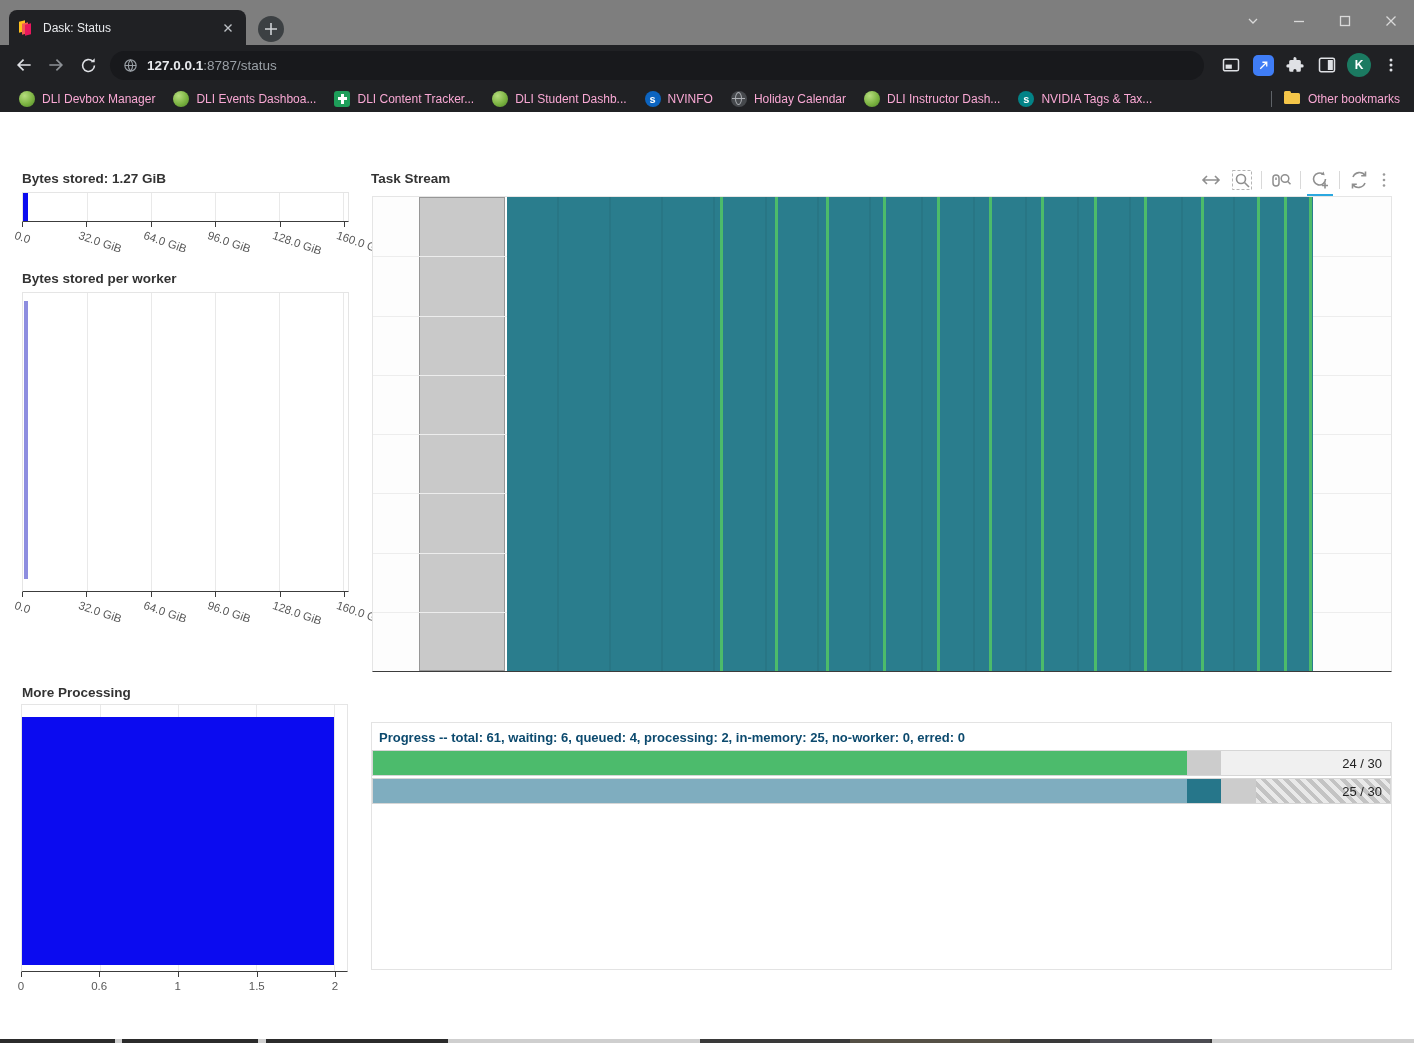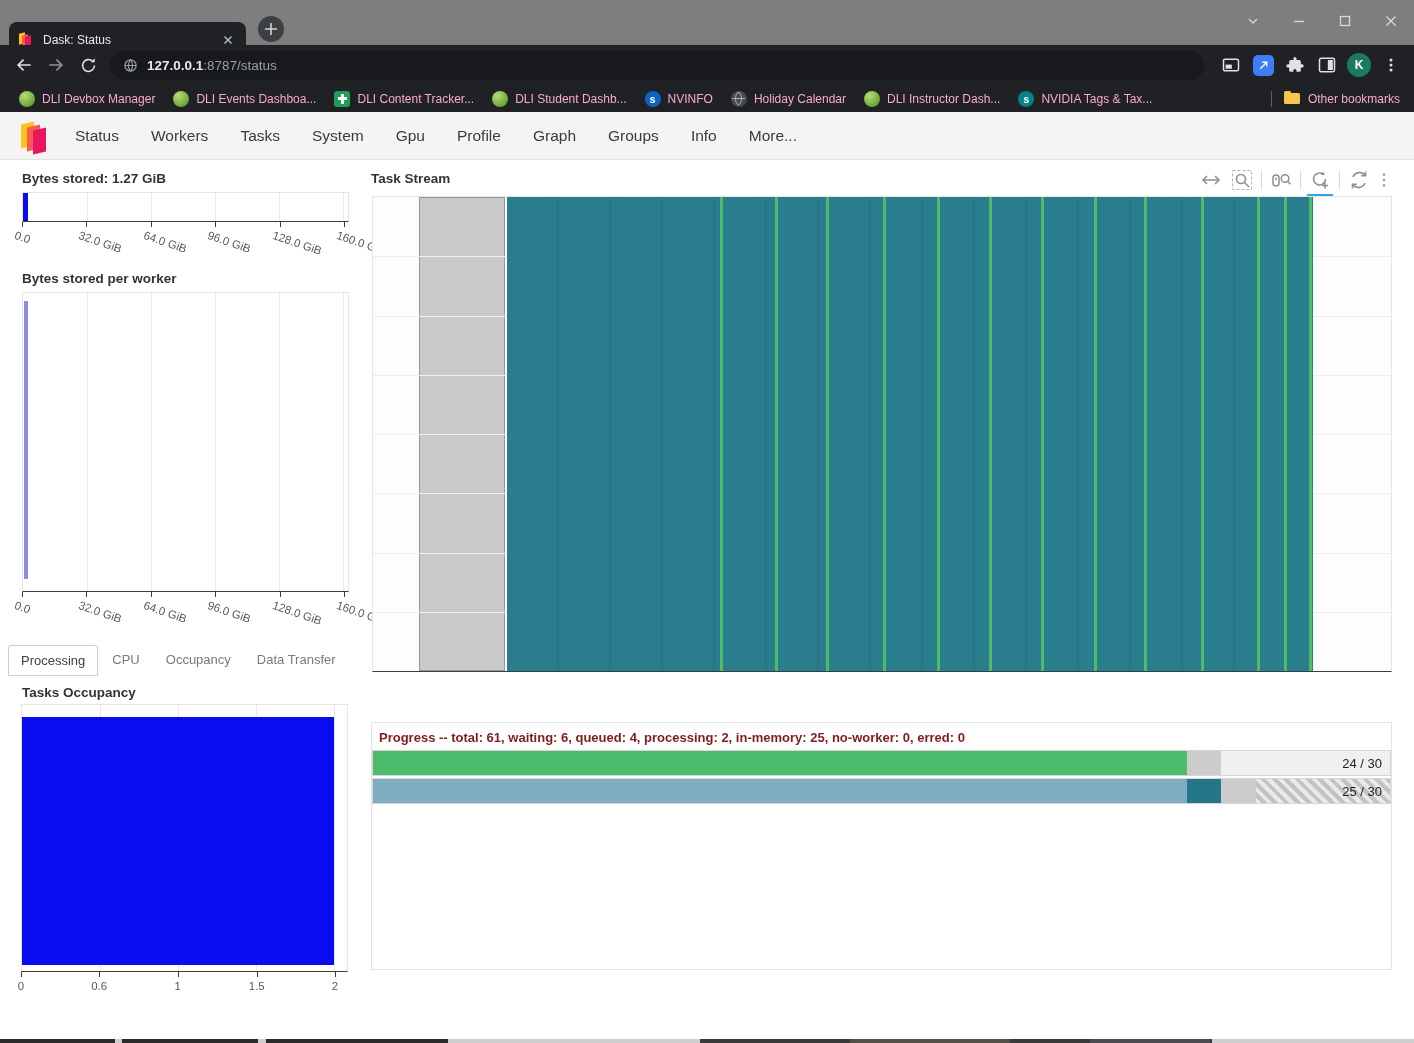--- a/index.html
+++ b/index.html
@@ -2,21 +2,21 @@
 <html><head>
 <meta charset="utf-8">
 <style>
   html,body{margin:0;padding:0;background:#555;}
   .screen{position:relative;width:1414px;height:1043px;background:#fff;overflow:hidden;
           font-family:"Liberation Sans",sans-serif;-webkit-font-smoothing:antialiased;}
 
   
   .titlebar{position:absolute;left:0;top:0;right:0;height:45px;background:#7e7e7e;}
   .tab{position:absolute;left:9px;top:10px;width:237px;height:35px;background:#202124;
-       border-radius:8px 8px 0 0;display:flex;align-items:center;padding:0 10px;box-sizing:border-box;margin-top:12px;}
+       border-radius:8px 8px 0 0;display:flex;align-items:center;padding:0 10px;box-sizing:border-box;}
   .mini-dask{position:relative;width:15px;height:17px;flex:none;}
   .mini-dask i{position:absolute;width:6px;height:11px;transform:skewY(-14deg);}
   .mini-dask .s1{left:0;top:2px;background:#FFC11E;}
   .mini-dask .s2{left:3px;top:3.5px;background:#F25D50;}
   .mini-dask .s3{left:6px;top:5px;background:#E8175D;}
   .tab-title{margin-left:9px;flex:1;font-size:12px;color:#e8eaed;white-space:nowrap;overflow:hidden;}
   .tab-close{width:16px;height:16px;display:flex;align-items:center;justify-content:center;}
   .newtab-btn{position:absolute;left:258px;top:16px;width:26px;height:26px;border-radius:50%;
        background:#3c4043;display:flex;align-items:center;justify-content:center;}
   .wincontrols{position:absolute;right:0;top:0;height:42px;display:flex;}
@@ -93,21 +93,21 @@
   .bktool{position:relative;width:24px;height:24px;display:flex;align-items:center;justify-content:center;}
   .bktool-sep{width:1px;height:18px;background:#d9d9d9;}
   .tool-underline{position:absolute;left:-1px;right:-1px;bottom:-5px;height:3px;background:#2ba8e0;}
   .gray-block{position:absolute;top:0;bottom:0;background:#c9c9c9;border:1px solid #979797;box-sizing:border-box;z-index:1;}
   .teal-block{position:absolute;top:0;bottom:0;z-index:3;
        background-image:repeating-linear-gradient(90deg,rgba(0,0,0,0) 0 50px,rgba(0,0,0,0.06) 50px 52px);}
   .green-line{position:absolute;top:0;bottom:0;width:3px;z-index:4;}
 
   
   .progress-box{position:absolute;left:371px;top:722px;width:1021px;height:248px;border:1px solid #e3e3e3;box-sizing:border-box;}
-  .progress-title{position:absolute;left:7px;top:7px;font-size:13px;font-weight:bold;color:#7f1d1d;white-space:nowrap;}
+  .progress-title{position:absolute;left:7px;top:7px;font-size:13px;font-weight:bold;color:#0c4a6e;white-space:nowrap;}
   #progress-rows{position:absolute;left:0;right:0;top:27px;}
   .prow{position:relative;height:26px;margin-bottom:2px;background:#f0f0f0;border:1px solid #d6d6d6;box-sizing:border-box;overflow:hidden;}
   .pseg{position:absolute;top:0;bottom:0;}
   .hatch{background:repeating-linear-gradient(45deg,#e9e9e9 0 4px,#c3c3c3 4px 8px);}
   .pname{position:absolute;left:6px;top:50%;transform:translateY(-50%);font-size:13px;color:#222;z-index:5;margin-top:24px;}
   .pval{position:absolute;right:8px;top:50%;transform:translateY(-50%);font-size:13px;color:#222;z-index:5;}
 
   .taskbar-sliver{position:absolute;left:0;bottom:0;right:0;height:4px;background:#cfcfcf;}
   .tseg{position:absolute;bottom:0;height:4px;background:#2b2b2b;}
 
@@ -259,39 +259,20 @@
           <span class="bm-label">NVIDIA Tags &amp; Tax...</span>
         </div>
       </div>
     <div class="bm-right">
       <span class="bm-sep"></span>
       <span class="folder"></span>
       <span class="bm-label">Other bookmarks</span>
     </div>
   </div>
 
-  <div class="dasknav">
-    <span class="dask-logo">
-        <i class="s1"></i>
-        <i class="s2"></i>
-        <i class="s3"></i>
-      </span>
-    <div id="dask-nav-items">
-        <div class="nav-item">Status</div>
-        <div class="nav-item">Workers</div>
-        <div class="nav-item">Tasks</div>
-        <div class="nav-item">System</div>
-        <div class="nav-item">Gpu</div>
-        <div class="nav-item">Profile</div>
-        <div class="nav-item">Graph</div>
-        <div class="nav-item">Groups</div>
-        <div class="nav-item">Info</div>
-        <div class="nav-item">More...</div>
-      </div>
-  </div>
 
   <div class="panel-title" style="left:22px;top:171px;">Bytes stored: 1.27 GiB</div>
   <div class="plot" id="bytes-stored-plot" style="left:22px;top:192px;width:327px;height:30px;">
     <div id="bs-bar" style="background: rgb(11, 11, 240);"></div>
   <span class="gv" style="left: 19.7%;"></span>
       <span class="gv" style="left: 39.4%;"></span>
       <span class="gv" style="left: 59.1%;"></span>
       <span class="gv" style="left: 78.8%;"></span>
       <span class="gv" style="left: 98.5%;"></span>
     </div>
@@ -327,28 +308,22 @@
       <span class="tkm" style="left: 39.4%;"></span>
       <span class="tkl rot" style="left: 39.4%;">64.0 GiB</span>
       <span class="tkm" style="left: 59.1%;"></span>
       <span class="tkl rot" style="left: 59.1%;">96.0 GiB</span>
       <span class="tkm" style="left: 78.8%;"></span>
       <span class="tkl rot" style="left: 78.8%;">128.0 GiB</span>
       <span class="tkm" style="left: 98.5%;"></span>
       <span class="tkl rot" style="left: 98.5%;">160.0 GiB</span>
     </div>
 
-  <div class="left-tabs" id="left-tabs">
-      <div class="ltab active">Processing</div>
-      <div class="ltab">CPU</div>
-      <div class="ltab">Occupancy</div>
-      <div class="ltab">Data Transfer</div>
-    </div>
-
-  <div class="panel-title" style="left:22px;top:685px;">Tasks Occupancy</div>
+
+  <div class="panel-title" style="left:22px;top:685px;">More Processing</div>
   <div class="plot" id="tasks-plot" style="left:21px;top:704px;width:327px;height:268px;">
     <div id="tp-bar" style="background: rgb(11, 11, 240); width: 96%;"></div>
   <span class="gv" style="left: 23.9%;"></span>
       <span class="gv" style="left: 47.9%;"></span>
       <span class="gv" style="left: 72.1%;"></span>
       <span class="gv" style="left: 96%;"></span>
     </div>
   <div class="axis" id="tasks-axis" style="left:21px;top:972px;width:327px;">
       <span class="tkm" style="left: 0%;"></span>
       <span class="tkl ctr" style="left: 0%;">0</span>

